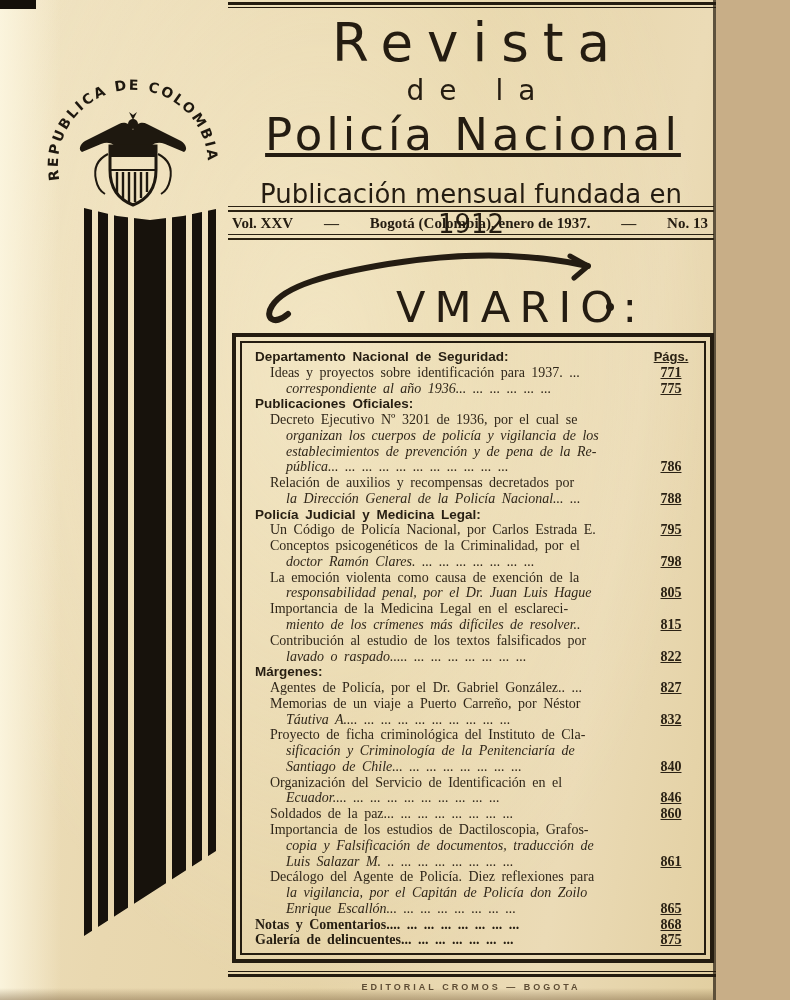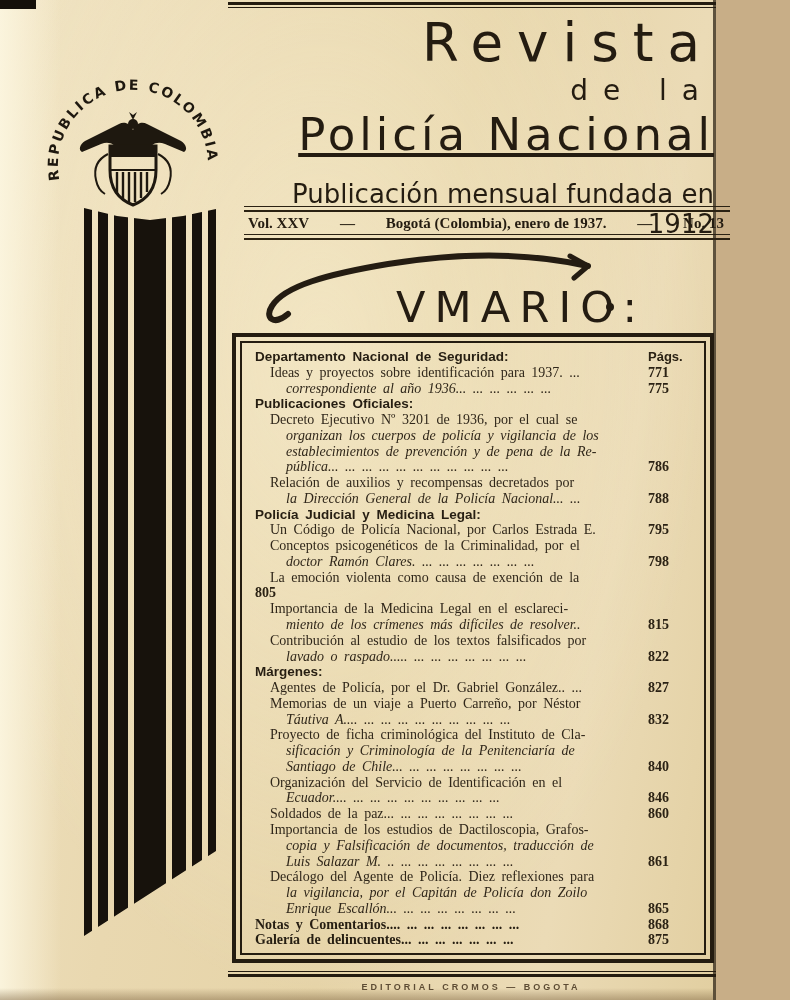--- a/index.html
+++ b/index.html
@@ -25,29 +25,29 @@
     content:"";position:absolute;left:0;bottom:0;width:100%;height:12px;
     background:linear-gradient(0deg,rgba(120,95,60,.45),rgba(120,95,60,0));
   }
   .corner-mark{position:absolute;left:0;top:0;width:36px;height:9px;background:#15100a;}
   .top-rule{
     position:absolute;left:228px;top:2px;width:488px;height:2px;
     border-top:3px solid #241c10;border-bottom:1px solid #241c10;
   }
   
   .masthead{
-    position:absolute;left:228px;top:14px;width:486px;text-align:right;
+    position:absolute;left:228px;top:14px;width:486px;text-align:center;
     color:#241c11;font-family:"DejaVu Sans", sans-serif;
   }
   .m1{font-size:53px;line-height:58px;letter-spacing:14px;text-indent:14px;}
   .m2{font-size:28px;line-height:33px;letter-spacing:15px;text-indent:15px;margin-top:2px;}
   .m3{font-size:45px;line-height:50px;letter-spacing:4px;text-indent:4px;margin-top:3px;text-decoration:underline;}
   .m4{font-size:26px;line-height:30px;letter-spacing:0px;margin-top:19px;}
   
-  .volbar{position:absolute;left:244px;top:206px;width:486px;color:#241c11;}
+  .volbar{position:absolute;left:228px;top:206px;width:486px;color:#241c11;}
   .vrule{height:3px;border-top:1px solid #2a2112;border-bottom:2px solid #2a2112;}
   .voltext{
     display:flex;justify-content:space-between;align-items:center;
     padding:3px 6px 2px 4px;
     font-family:"Liberation Serif",serif;font-weight:bold;font-size:15px;
   }
   
   .emblem{position:absolute;left:38px;top:58px;width:190px;height:150px;}
   .stripes{
     position:absolute;left:84px;top:206px;width:132px;height:730px;
@@ -68,22 +68,22 @@
     position:absolute;left:232px;top:333px;width:482px;height:630px;
     border:4px solid #241c10;padding:4px;box-sizing:border-box;
   }
   .toc-inner{
     border:2px solid #241c10;height:100%;box-sizing:border-box;
     padding:6px 10px 4px 13px;overflow:hidden;
   }
   .toc-row{display:flex;height:15.77px;line-height:15.8px;color:#30271a;gap:48px;}
   .toc-text{flex:1;white-space:nowrap;overflow:hidden;}
   .toc-page{
-    width:46px;text-align:left;flex:none;
-    font-family:"Liberation Serif",serif;font-weight:bold;font-size:14px;color:#2b2214;
+    width:46px;text-align:center;flex:none;
+    font-family:"Liberation Serif",serif;font-weight:bold;font-size:14px;color:#2b2214;text-decoration:underline;
   }
   .s  .toc-text{font-family:"Liberation Sans",sans-serif;font-weight:bold;font-size:13.5px;word-spacing:3px;color:#261e12;}
   .s  .toc-page{font-family:"Liberation Sans",sans-serif;font-size:13px;}
   .sb .toc-text{font-family:Liberation Serif, serif;font-weight:bold;font-size:14px;word-spacing:3px;color:#261e12;}
   .e1 .toc-text{font-family:"Liberation Serif",serif;font-size:14px;padding-left:15px;word-spacing:3px;}
   .e2 .toc-text{font-family:"Liberation Serif",serif;font-size:14px;padding-left:31px;word-spacing:3px;font-style:italic;}
   
   .bottom-rule{
     position:absolute;left:228px;top:971px;width:488px;height:2px;
     border-top:1px solid #241c10;border-bottom:3px solid #241c10;
@@ -218,20 +218,21 @@
           </div>
           <div class="toc-row e2">
             <span class="toc-text">doctor Ramón Clares. ... ... ... ... ... ... ...</span>
             <span class="toc-page">798</span>
           </div>
           <div class="toc-row e1">
             <span class="toc-text">La emoción violenta como causa de exención de la</span>
             <span class="toc-page"></span>
           </div>
           <div class="toc-row e2">
+            <span class="toc-text">responsabilidad penal, por el Dr. Juan Luis Hague</span>
             <span class="toc-page">805</span>
           </div>
           <div class="toc-row e1">
             <span class="toc-text">Importancia de la Medicina Legal en el esclareci-</span>
             <span class="toc-page"></span>
           </div>
           <div class="toc-row e2">
             <span class="toc-text">miento de los crímenes más difíciles de resolver..</span>
             <span class="toc-page">815</span>
           </div>

